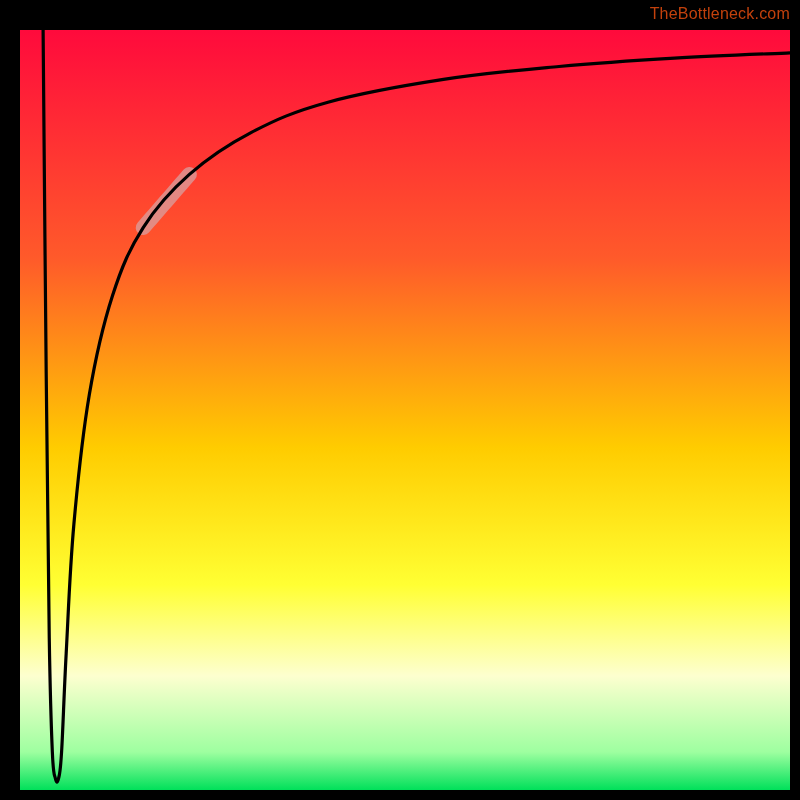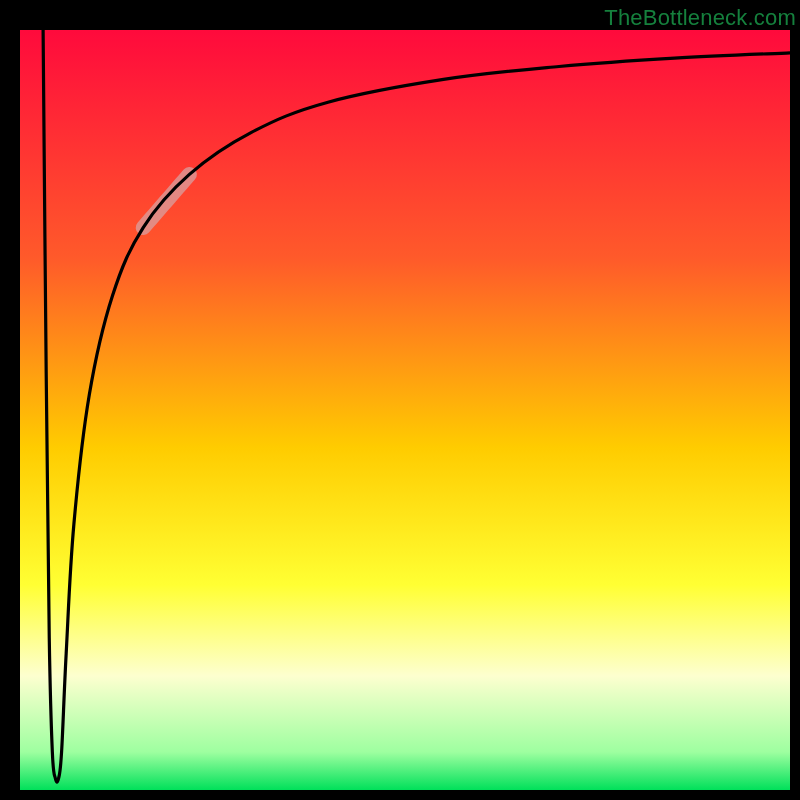--- a/index.html
+++ b/index.html
@@ -11,23 +11,23 @@
     font-family: Arial, Helvetica, sans-serif;
   }
   .wrap {
     position: relative;
     width: 800px;
     height: 800px;
   }
   .watermark {
     position: absolute;
     top: 5px;
-    right: 4px;
-    color: #15803d;
-    font-size: 22px;
+    right: 10px;
+    color: #c2410c;
+    font-size: 16px;
     font-weight: 500;
     font-family: Arial, Helvetica, sans-serif;
     letter-spacing: 0.2px;
     z-index: 10;
   }
   svg.plot {
     position: absolute;
     left: 0;
     top: 0;
     width: 800px;

